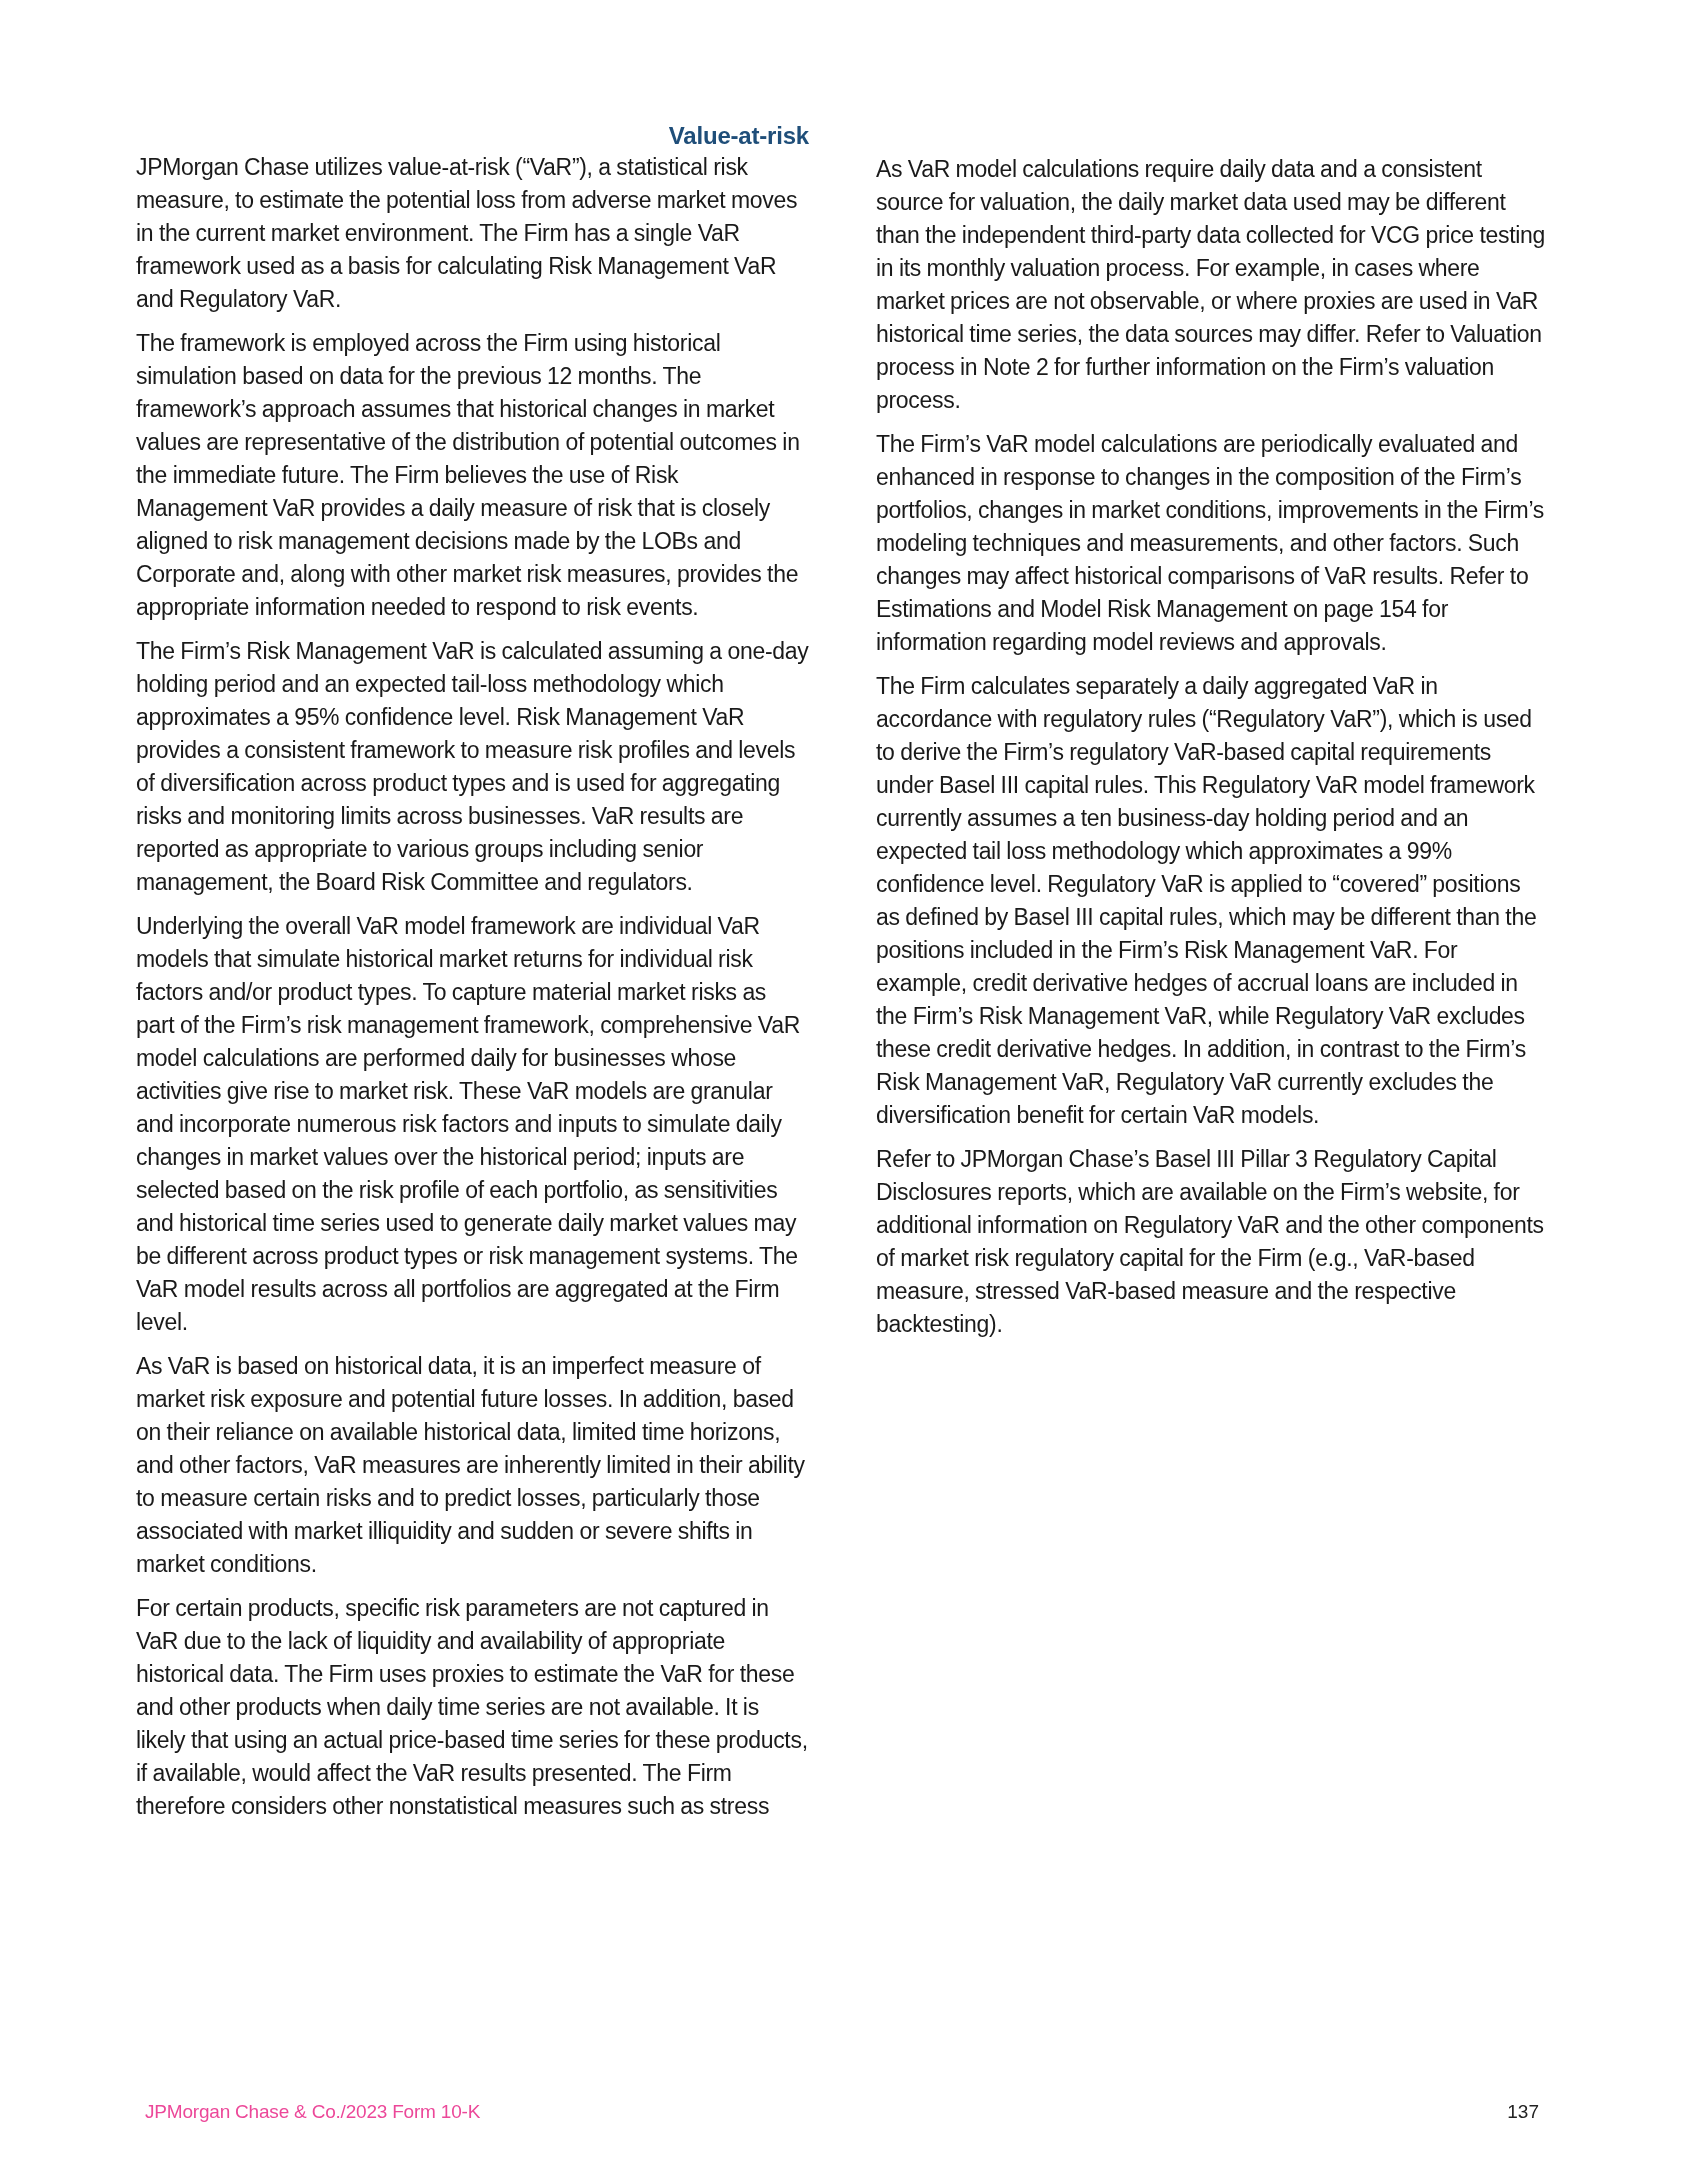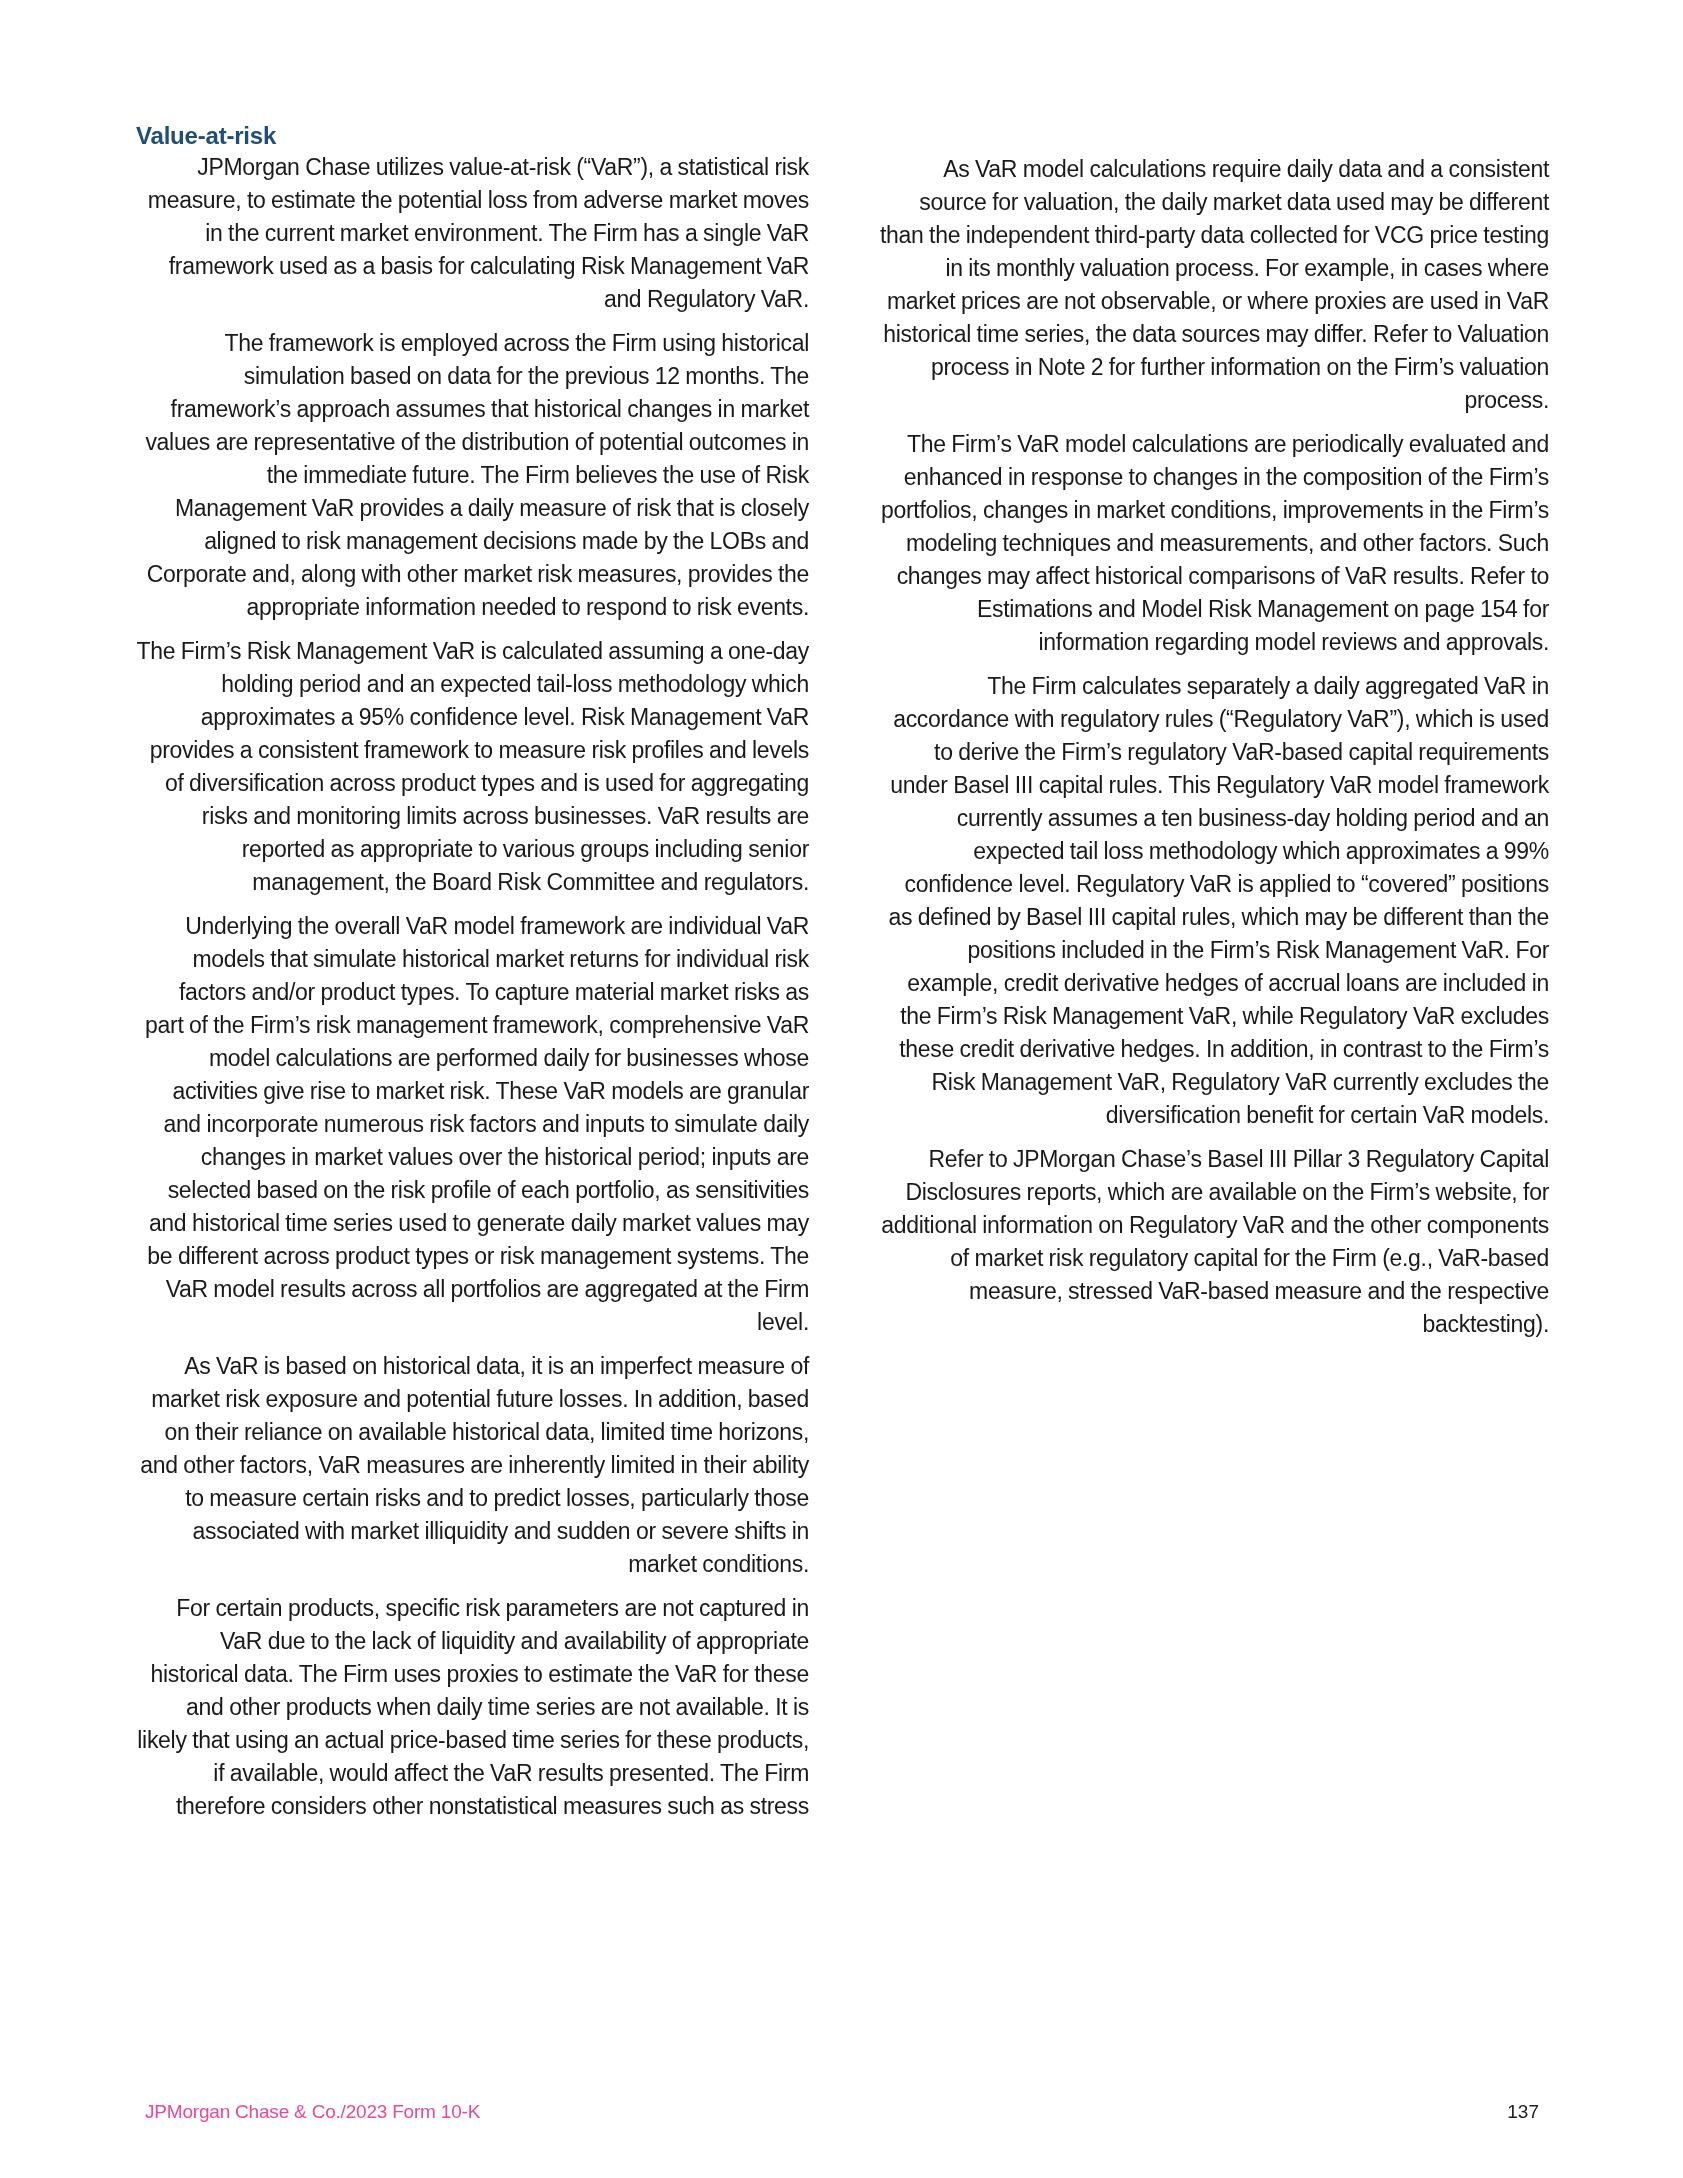--- a/index.html
+++ b/index.html
@@ -29,29 +29,29 @@
   .col-left { left: 136px; }
   .col-right { left: 876px; top: 153px; }
   .heading {
     font-family: "Liberation Sans", sans-serif;
     font-weight: bold;
     font-size: 24px;
     color: #1f4e79;
     margin: 0;
     line-height: 30px;
     letter-spacing: -0.2px;
+    text-align: right;
   }
   .para {
     font-size: 23px;
     line-height: 33px;
     margin: 0 0 11px 0;
     letter-spacing: -0.3px;
     word-spacing: -0.5px;
     font-stretch: condensed;
-    text-align: right;
   }
   .col-left .para:first-of-type { margin-top: 0; }
   .footer-left {
     position: absolute;
     left: 145px;
     top: 2099px;
     font-size: 19px;
     line-height: 26px;
     color: #ec4899;
     letter-spacing: -0.2px;

